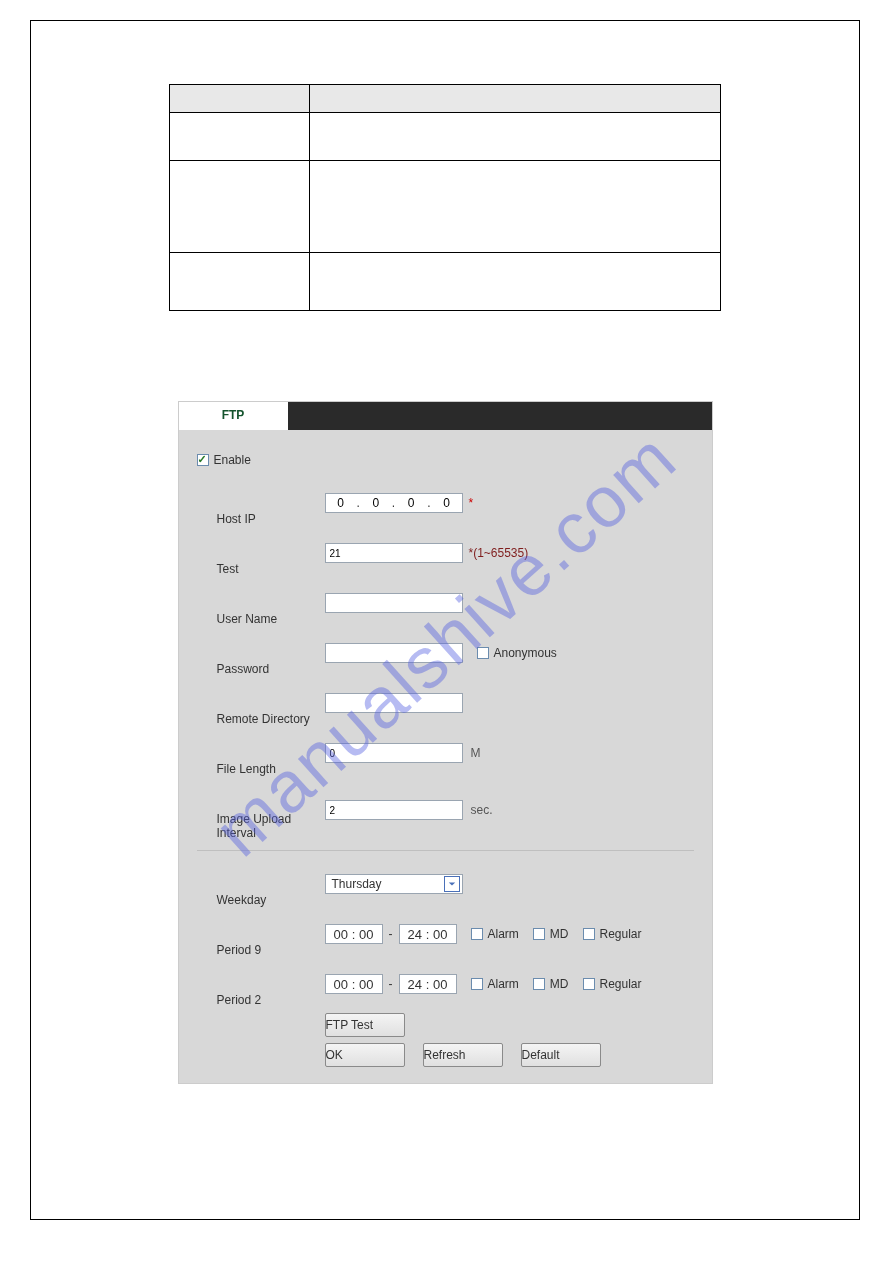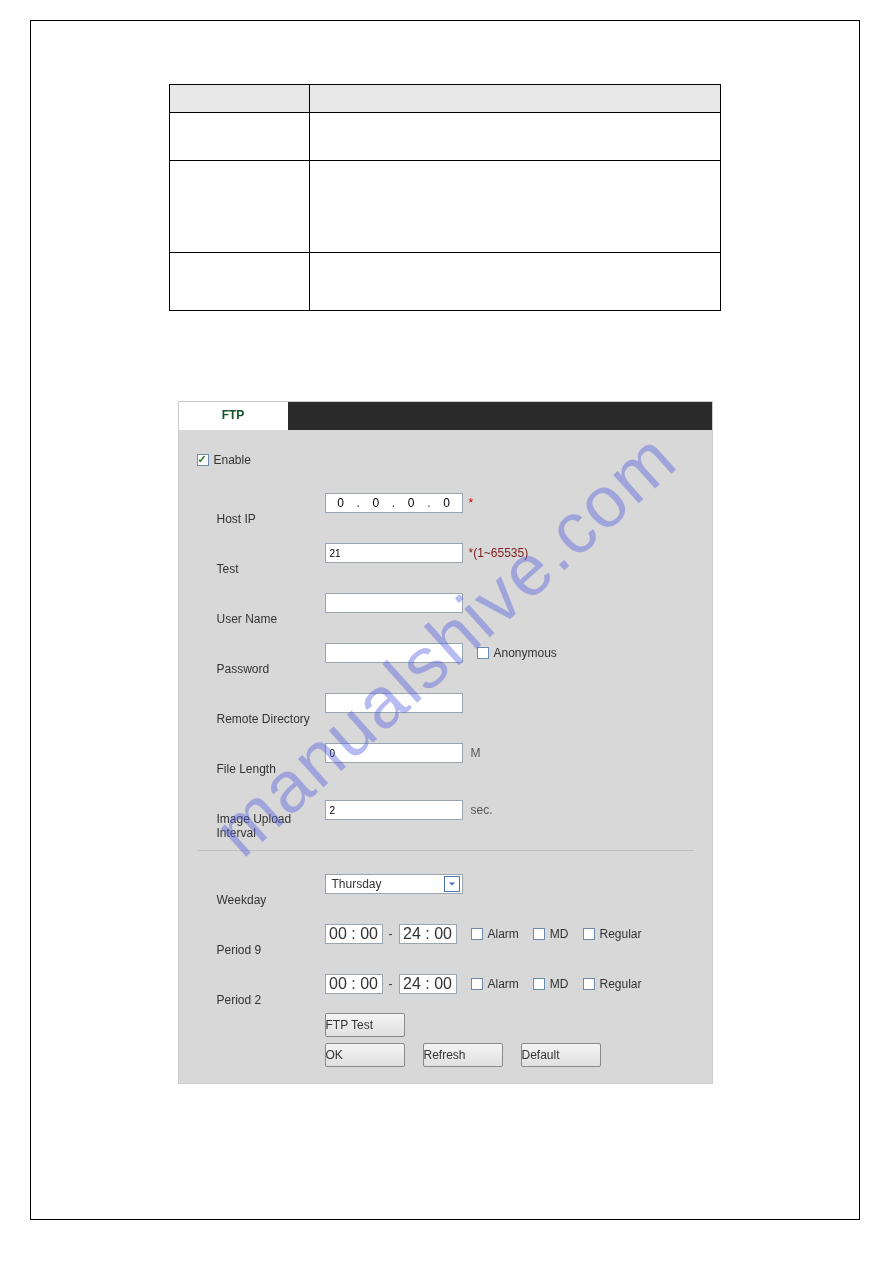--- a/index.html
+++ b/index.html
@@ -138,21 +138,21 @@
   }
   .select.blue-arrow .select-btn path { fill:#4a70b8; }
   .hr { border: 0; border-top: 1px solid #bfbfbf; margin: 10px 0; }
   .time-box {
     background: #fff;
     border: 1px solid #9aa5b1;
     height: 20px;
     width: 58px;
     text-align: center;
     padding: 0 2px;
-    font-size: 16px;
+    font-size: 13px;
     display:flex; align-items:center; justify-content:center;
   }
   .dash { margin: 0 6px; }
   .cbwrap {
     display: flex; align-items: center;
     margin-left: 14px;
   }
   .btn {
     background: linear-gradient(#f4f4f4,#e0e0e0);
     border: 1px solid #8a8a8a;

